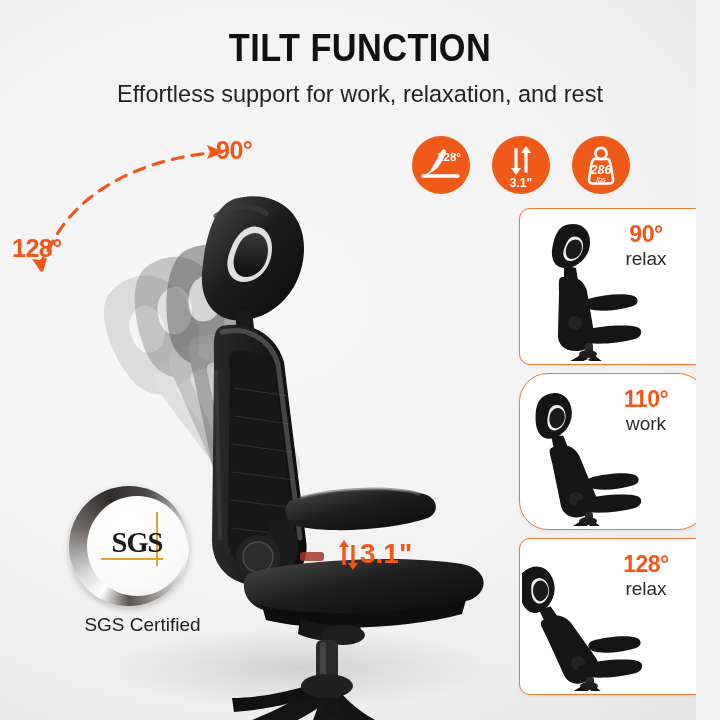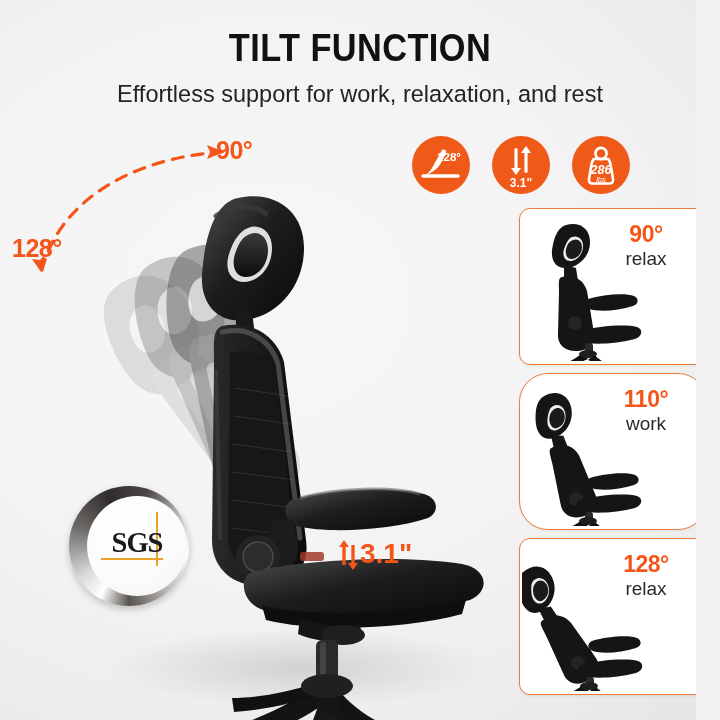--- a/index.html
+++ b/index.html
@@ -278,20 +278,21 @@
 
   <div class="sgs">
     <div class="sgsring">
       <div class="sgsinner">
         <div class="sgsvline"></div>
         <div class="sgshline"></div>
         <div class="sgstext">SGS</div>
       </div>
     </div>
     <div class="sgscap">
+      <div>SGS Certified</div>
     </div>
   </div>
 
   <div class="panel p1">
     <svg class="pchair" viewBox="0 0 122 146">
       <g fill="#151515">
         <path d="M44 10 C58 6 68 14 68 27 C68 42 56 52 45 53 C34 54 29 46 30 35 C32 20 37 12 44 10 Z"></path>
         <path d="M50 22 C56 20 61 24 61 31 C61 40 54 46 48 46 C43 46 40 41 42 34 C45 26 47 23 50 22 Z" fill="#eee"></path>
         <path d="M51 25 C56 23 60 27 60 32 C60 40 54 44 49 44 C45 44 43 39 44 34 C46 27 49 26 51 25 Z" fill="#1b1b1b"></path>
         <path d="M42 50 L54 53 L56 66 L42 64 Z"></path>

